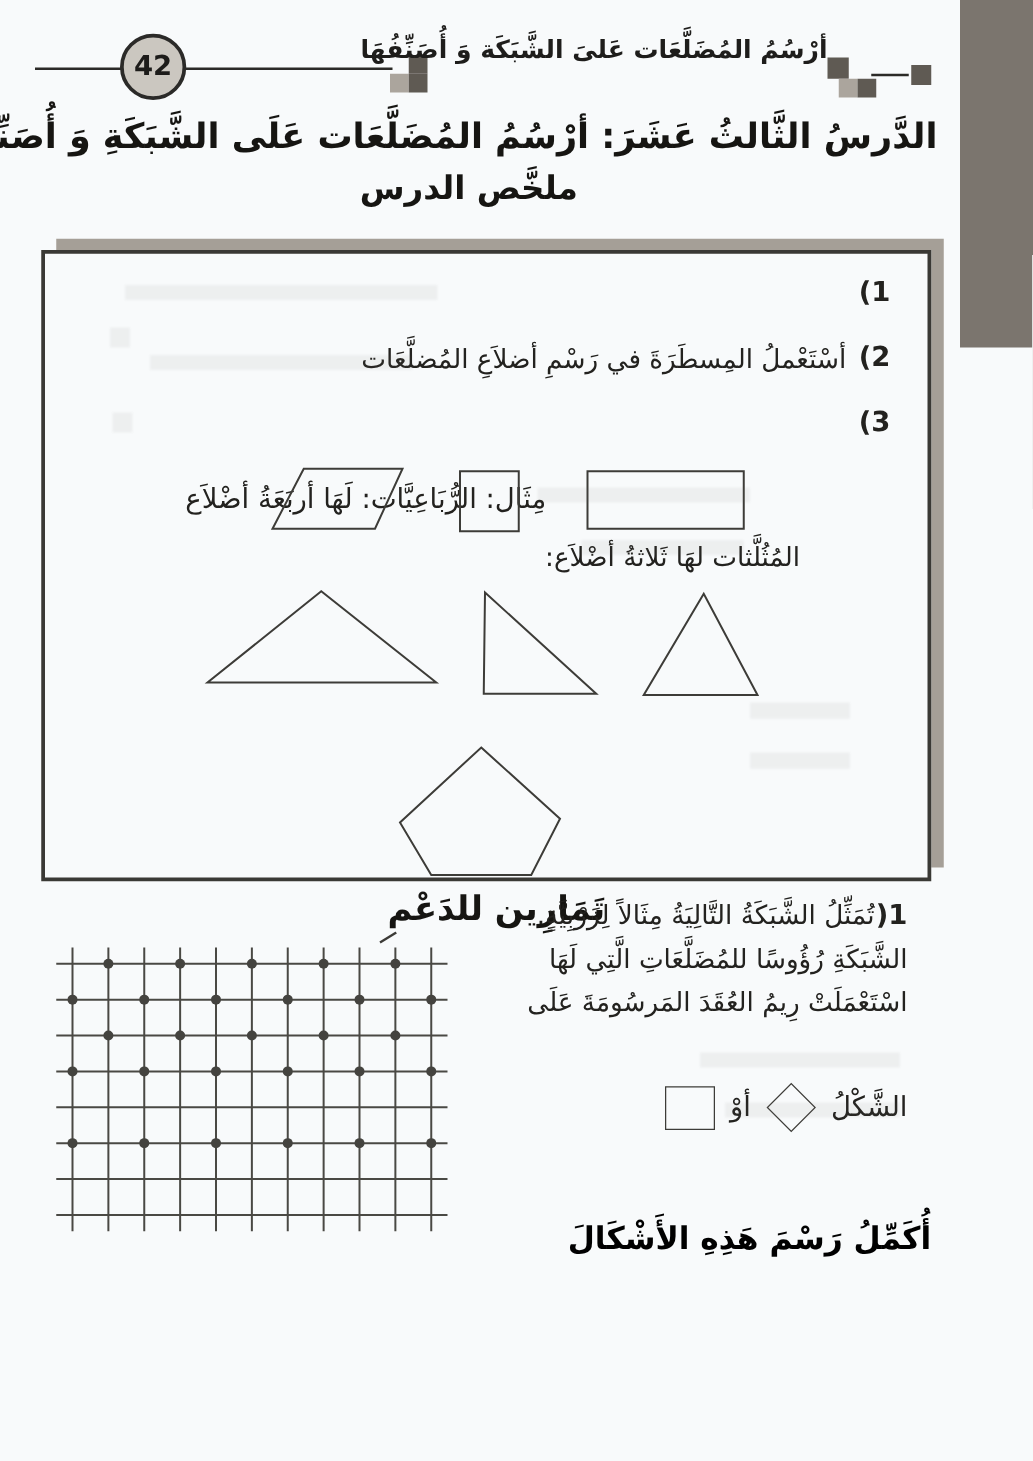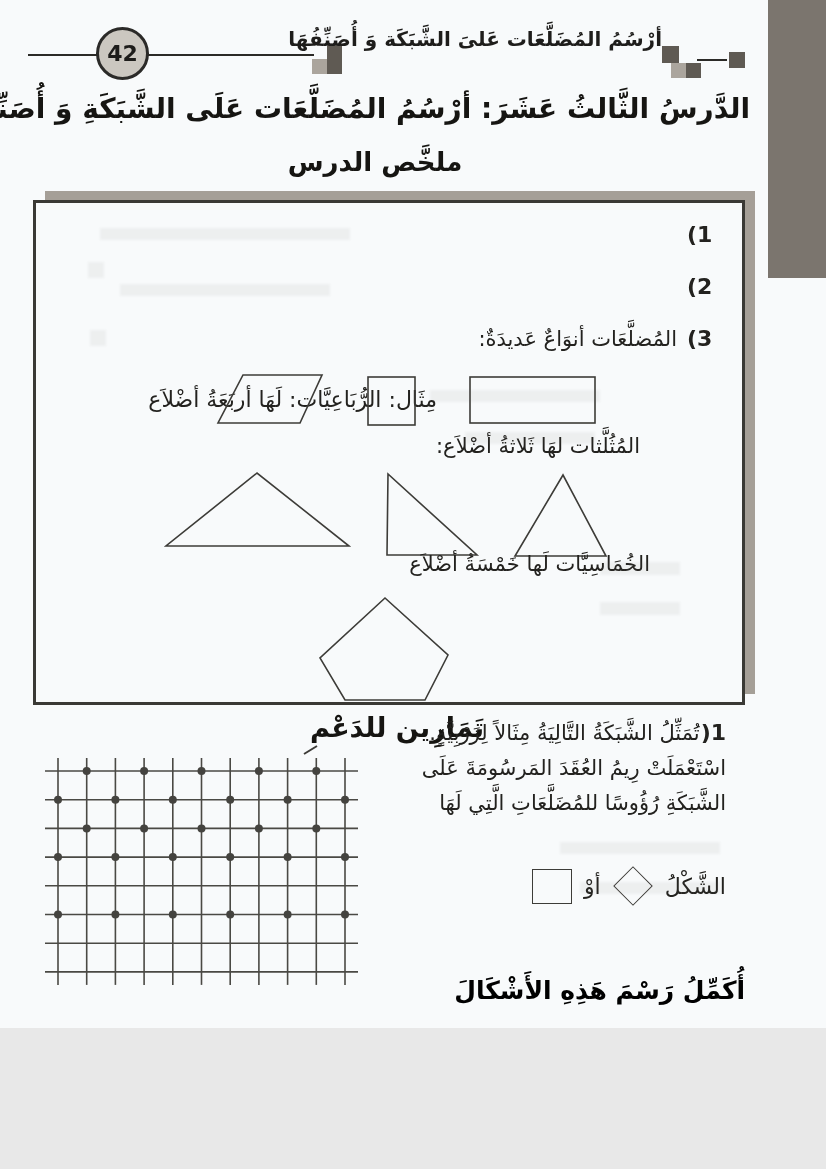--- a/index.html
+++ b/index.html
@@ -1,17 +1,17 @@
 <!DOCTYPE html>
 <html lang="ar"><head>
 <meta charset="utf-8">
 <style>
   html,body{margin:0;padding:0;background:#e8e8e8;}
   .page{
-    position:relative; width:826px; height:1028px;
+    position:relative; width:826px; height:1169px;
     background:#f8fafb; overflow:hidden;
     font-family:"DejaVu Sans", sans-serif; color:#23221f;
   }
   
   .hdr-rule{position:absolute; left:28px; top:54px; width:286px; height:2px; background:#2b2a27;}
   .hdr-dash{position:absolute; left:697px; top:59px; width:30px; height:2px; background:#2b2a27;}
   .page-circle{
     position:absolute; left:96px; top:27px; width:47px; height:47px;
     border:3px solid #2b2a28; border-radius:50%; background:#cbc7c0;
     display:flex; align-items:center; justify-content:center;
@@ -26,21 +26,21 @@
     position:absolute; left:348px; top:27px; width:314px;
     text-align:right; font-size:20px; font-weight:bold; white-space:nowrap;
     color:#1e1d1b;
   }
   .lesson-title{
     position:absolute; left:0; top:92px; width:750px; margin:0;
     text-align:center; font-size:28px; font-weight:bold; white-space:nowrap;
     color:#161512;
   }
   .subtitle{
-    position:absolute; left:0; top:147px; width:750px; margin:0;
+    position:absolute; left:0; top:136px; width:750px; margin:0;
     text-align:center; font-size:26px; font-weight:bold; color:#161512;
   }
   
   .summary-box{
     position:absolute; left:33px; top:200px; width:706px; height:499px;
     border:3px solid #3a3935; background:#f8fafb;
     box-shadow:11px -10px 0 -1px #a59f97;
   }
   .box-items{position:absolute; left:45px; top:212px; width:672px; direction:rtl;}
   .box-item{display:flex; align-items:flex-start; gap:10px; height:52px; font-size:21px; line-height:46px;}
@@ -108,47 +108,46 @@
   <h1 class="lesson-title" dir="rtl">الدَّرسُ الثَّالثُ عَشَرَ: أرْسُمُ المُضَلَّعَات عَلَى الشَّبَكَةِ وَ أُصَنِّفُهَا</h1>
   <h2 class="subtitle" dir="rtl">ملخَّص الدرس</h2>
 
   <div class="summary-box"></div>
   <div class="box-items" id="box-items">
       <div class="box-item">
         <span class="item-num" dir="ltr">(1</span>
       </div>
       <div class="box-item">
         <span class="item-num" dir="ltr">(2</span>
+        <span>أسْتَعْملُ المِسطَرَةَ في رَسْمِ أضلاَعِ المُضلَّعَات</span>
       </div>
       <div class="box-item">
         <span class="item-num" dir="ltr">(3</span>
-        <span>المُضلَّعَات أنوَاعٌ عَديدَةٌ:</span>
       </div>
     </div>
   <div class="example-line">مِثَال: الرُّبَاعِيَّات: لَهَا أربَعَةُ أضْلاَع</div>
 
   <svg id="shapes-svg" width="712" height="345" viewBox="0 0 712 345">
       <polygon points="210,15 289,15 267,63 185,63"></polygon>
       <polygon points="224,113 133,186 316,186"></polygon>
       <polygon points="355,114 354,195 444,195"></polygon>
       <polygon points="530,115 482,196 573,196"></polygon>
       <polygon points="352,238 415,295 392,340 312,340 287,298"></polygon>
       <rect x="335" y="17" width="47" height="48"></rect>
       <rect x="437" y="17" width="125" height="46"></rect>
     </svg>
 
   <div class="tri-label">المُثُلَّثات لهَا ثَلاثةُ أضْلاَع:</div>
-  <div class="pent-label">الخُمَاسِيَّات لَها خَمْسَةُ أضْلاَع</div>
 
   <h3 class="ex-title">تَمَارِين للدَعْم</h3>
 
   <div class="ex-text">
     <div><span class="ex-num" dir="ltr">)1</span><span>تُمَثِّلُ الشَّبَكَةُ التَّالِيَةُ مِثَالاً لِزَرْبِيَّةٍ.</span></div>
+    <div>الشَّبَكَةِ رُؤُوسًا للمُضَلَّعَاتِ الَّتِي لَهَا</div>
     <div>اسْتَعْمَلَتْ رِيمُ العُقَدَ المَرسُومَةَ عَلَى</div>
-    <div>الشَّبَكَةِ رُؤُوسًا للمُضَلَّعَاتِ الَّتِي لَهَا</div>
   </div>
 
   <div class="ex-line4">
     <span>الشَّكْلُ</span>
     <span class="diamond-wrap">
         <span class="diamond"></span>
       </span>
     <span>أوْ</span>
     <span class="sq-outline"></span>
   </div>

